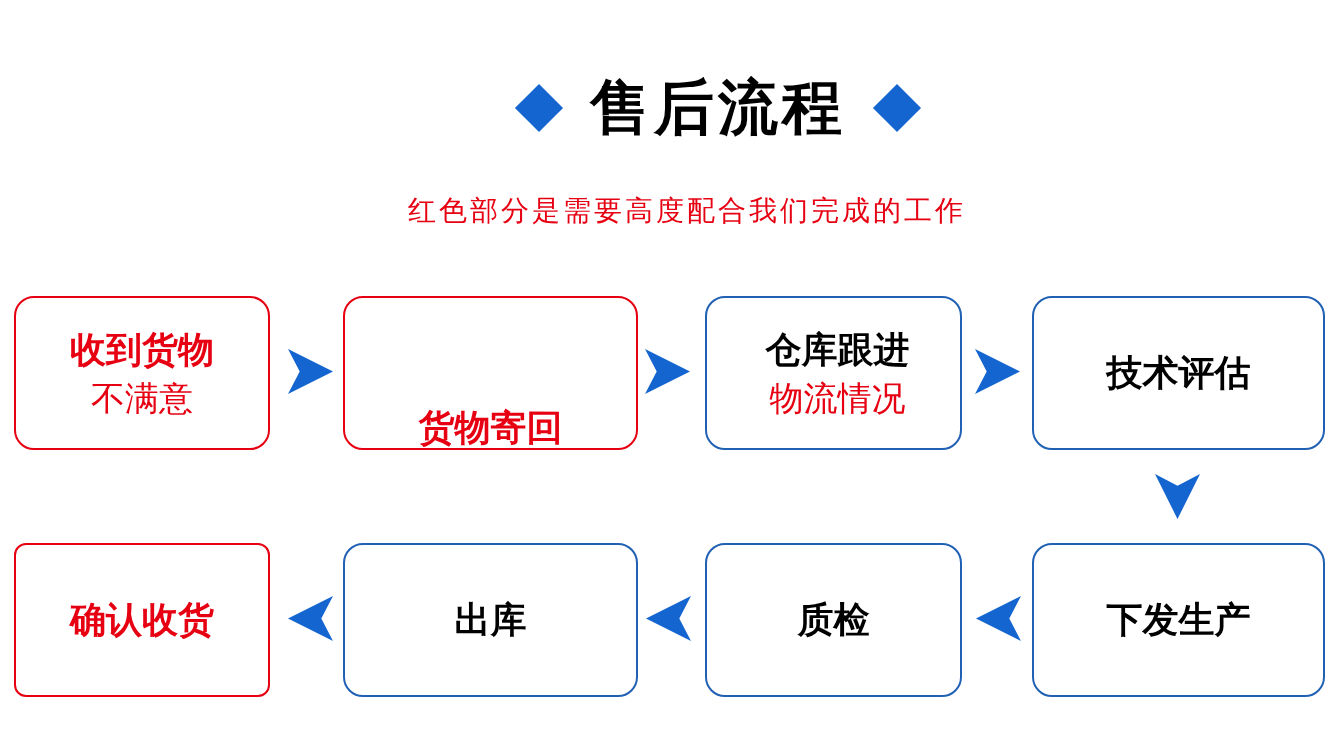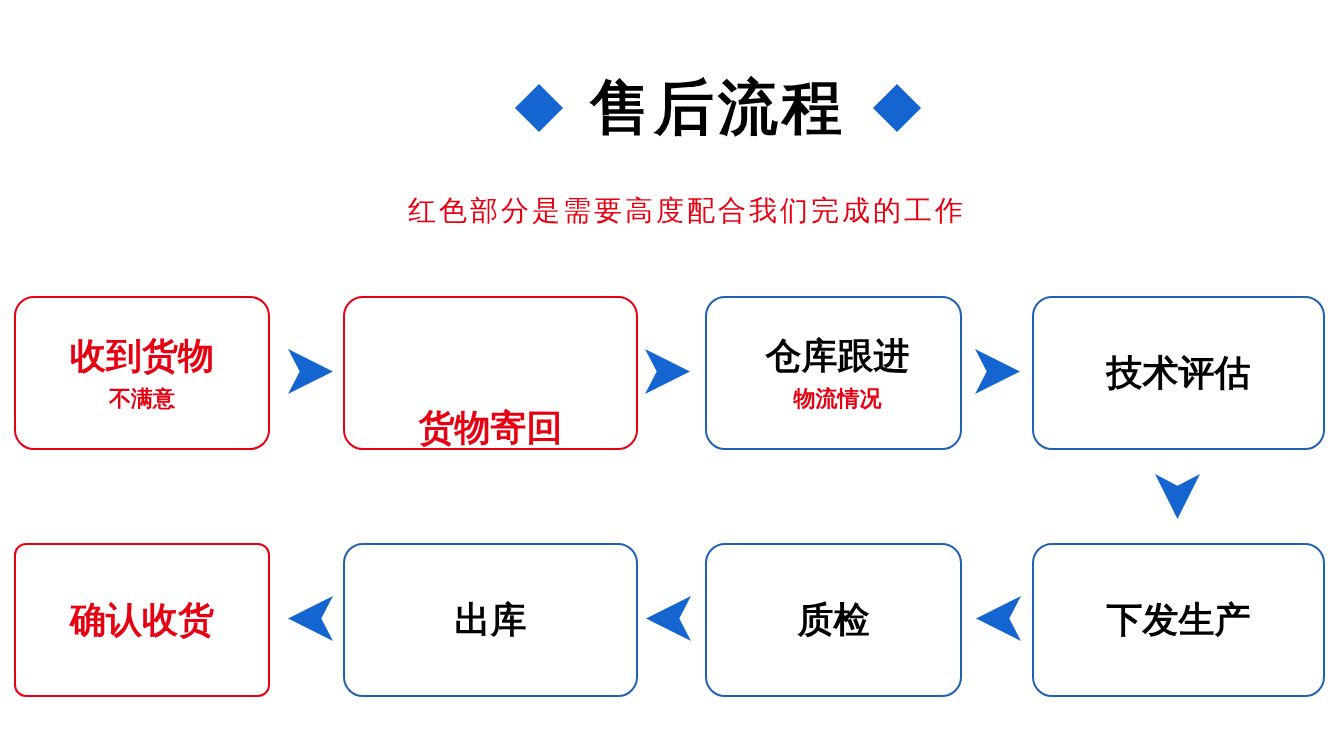--- a/index.html
+++ b/index.html
@@ -75,22 +75,22 @@
   .box.red-box  { border: 2px solid var(--red, #e60012); }
   .box.blue-box { border: 2px solid var(--blue-border, #2161b4); }
   .box-title {
     font-size: 36px;
     font-weight: 800;
     line-height: 1.15;
     color: var(--black, #000000);
   }
   .box-title.red-text { color: var(--red, #e60012); }
   .box-sub {
-    font-size: 22px;
-    font-weight: 700;
+    font-size: 34px;
+    font-weight: 400;
     line-height: 1.1;
     color: var(--red, #e60012);
   }
   .box-sub:empty { display: none; }
   
   .arrow {
     position: absolute;
     width: 45px;
     height: 45px;
     background: var(--blue, #1565d1);

